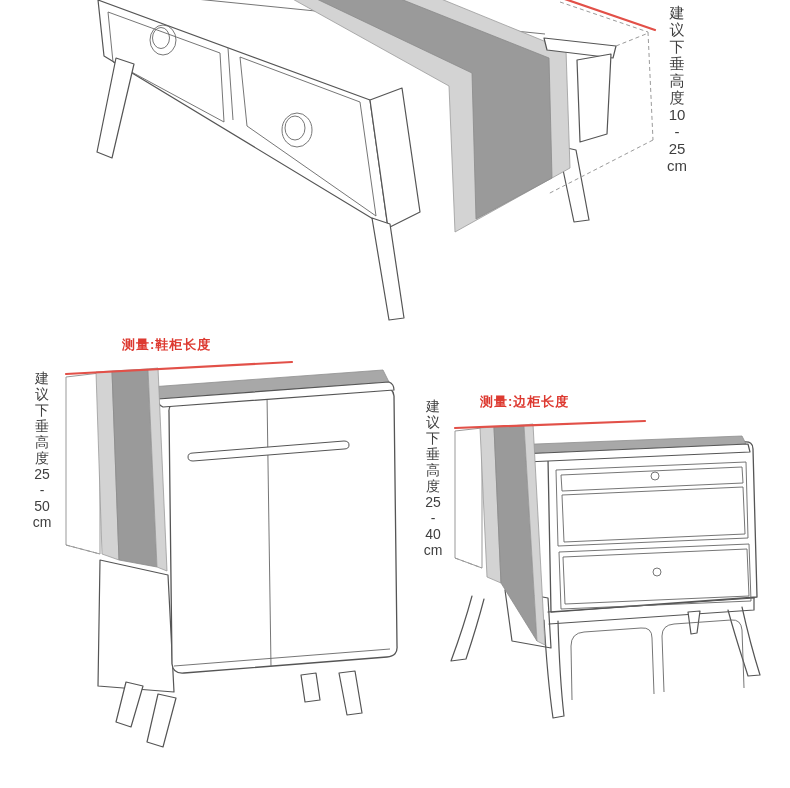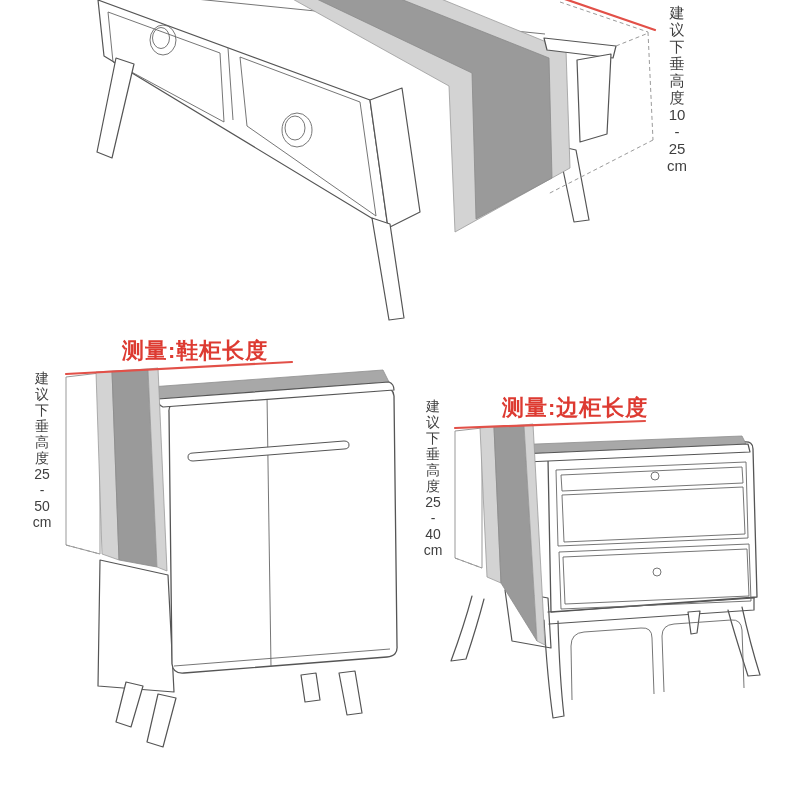--- a/index.html
+++ b/index.html
@@ -7,24 +7,24 @@
   #canvas{position:relative;width:790px;height:788px;background:#fff;overflow:hidden;}
   .ill{position:absolute;overflow:visible;}
   .vnote{
     position:absolute;white-space:pre-line;text-align:center;
     color:#3f3f3f;font-weight:400;letter-spacing:0;
   }
   .vnote.tv{left:658px;top:4px;width:38px;font-size:15px;line-height:17px;}
   .vnote.shoe{left:24px;top:370px;width:36px;font-size:14px;line-height:16px;}
   .vnote.side{left:416px;top:398px;width:34px;font-size:14px;line-height:16px;}
   .rlabel{
-    position:absolute;color:#dd3a31;font-weight:700;font-size:22px;letter-spacing:1px;
+    position:absolute;color:#dd3a31;font-weight:700;font-size:13px;letter-spacing:1px;
   }
   .rlabel.shoe{left:122px;top:336px;}
-  .rlabel.side{left:502px;top:393px;}
+  .rlabel.side{left:480px;top:393px;}
   svg .ln{fill:none;stroke:#555;stroke-width:1.2;stroke-linejoin:round;stroke-linecap:round;}
   svg .ln-thin{fill:none;stroke:#666;stroke-width:0.9;}
   svg .wfill{fill:#ffffff;stroke:#555;stroke-width:1.2;stroke-linejoin:round;}
   svg .dash{fill:none;stroke:#9a9a9a;stroke-width:1;stroke-dasharray:4 3;}
   svg .redline{fill:none;stroke:#e25048;stroke-width:2.2;stroke-linecap:round;}
   svg .rl-light{fill:#d3d3d3;stroke:#9a9a9a;stroke-width:0.8;}
   svg .rl-dark{fill:#9a9a9a;stroke:#8a8a8a;stroke-width:0.8;}
   svg .rl-top{fill:#a8a8a8;stroke:#8f8f8f;stroke-width:0.8;}
   svg .panel{fill:#ffffff;stroke:#999;stroke-width:1;}
 </style>

